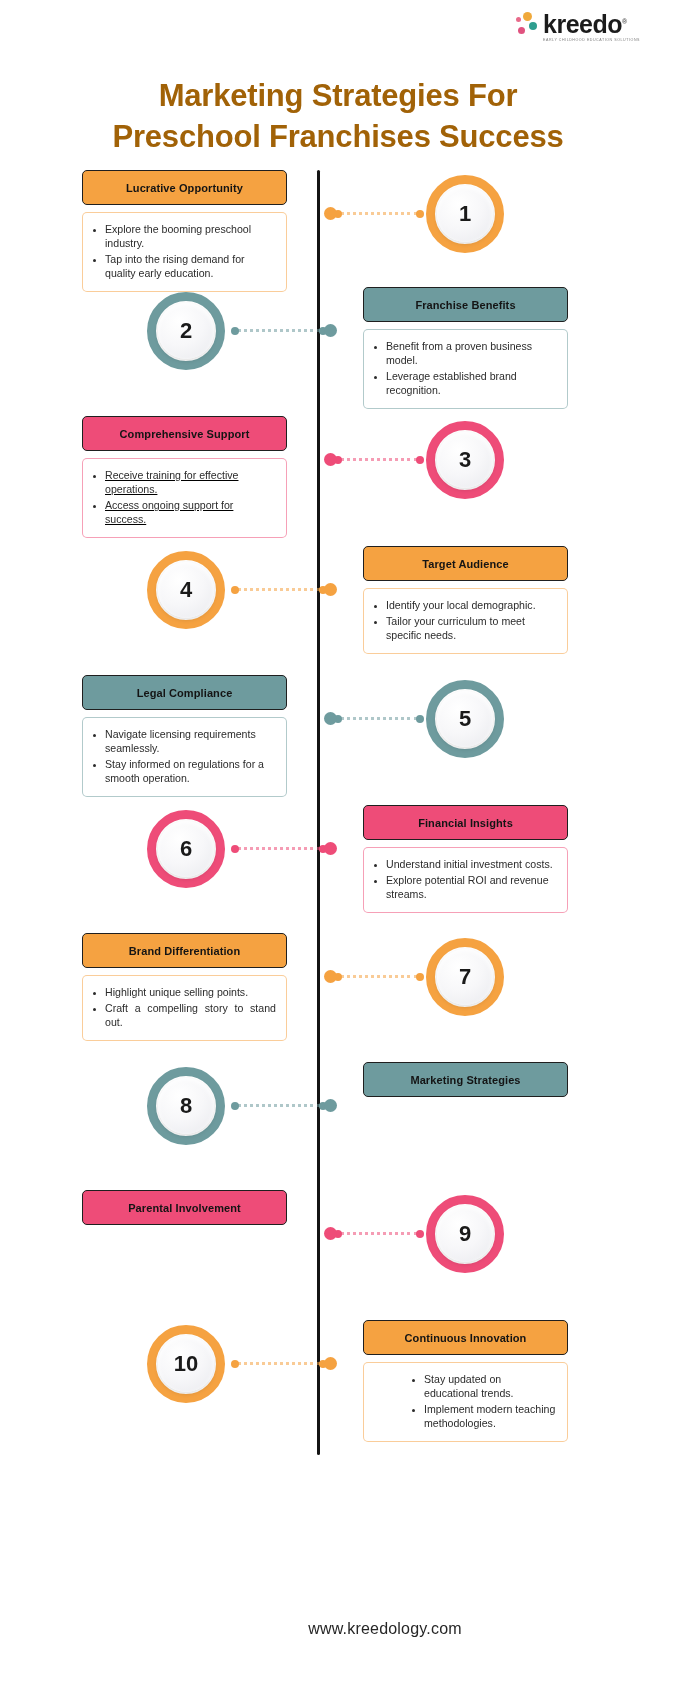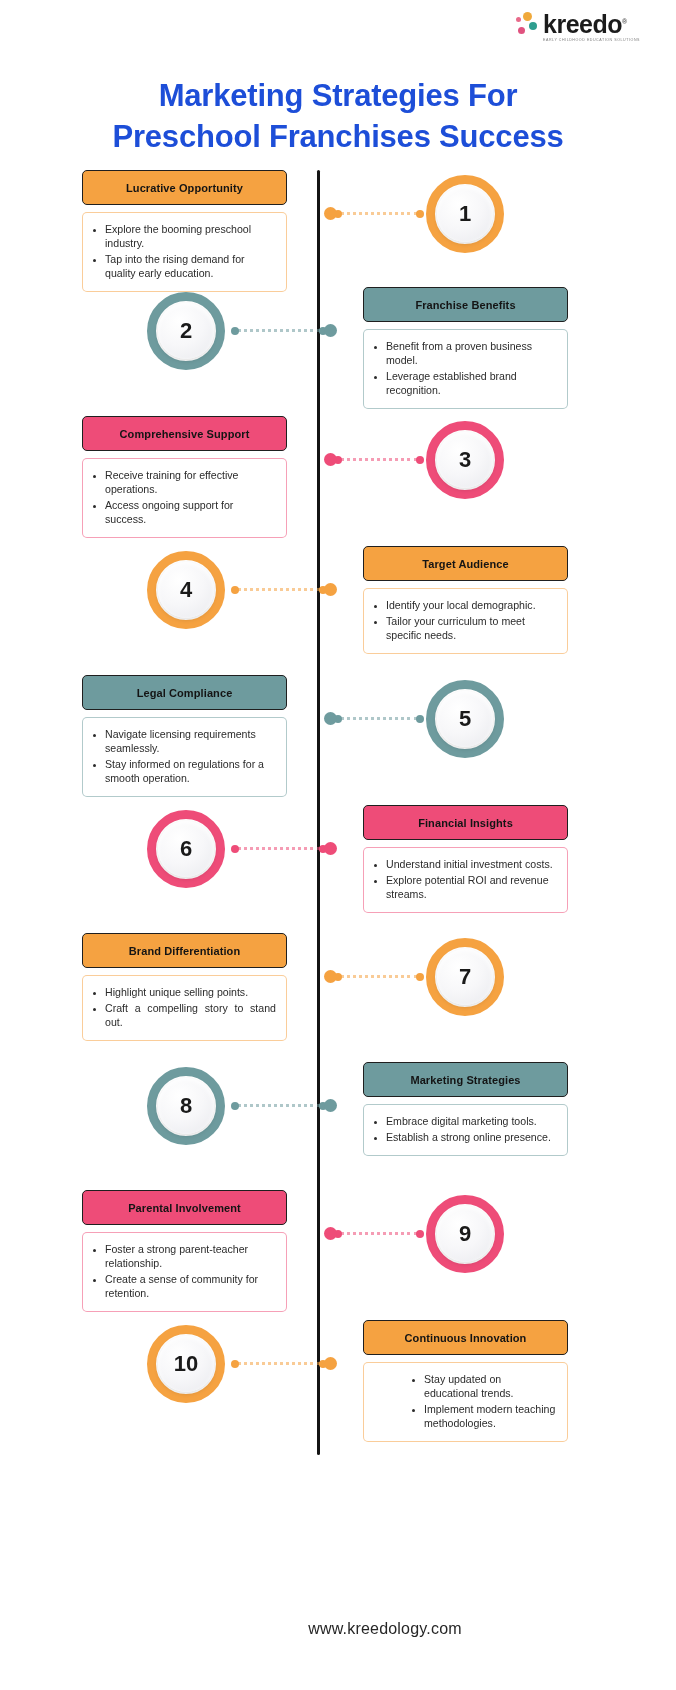--- a/index.html
+++ b/index.html
@@ -21,21 +21,21 @@
   .d-pink{width:7px;height:7px;background:#E0527F;left:2px;top:15px;}
   .d-small{width:5px;height:5px;background:#E86A8A;left:0px;top:5px;}
   .logo-text{display:flex;flex-direction:column;line-height:1;}
   .logo-word{font-size:25px;font-weight:600;letter-spacing:-0.5px;color:#1b1b1b;
              font-family:"Liberation Sans",sans-serif;position:relative;}
   .logo-reg{font-size:7px;vertical-align:super;color:#555;}
   .logo-tag{font-size:3.6px;letter-spacing:0.55px;color:#7a7a7a;margin-top:2px;white-space:nowrap;}
 
   
   .title{position:absolute;top:55px;left:0;width:676px;text-align:center;
-         font-size:31px;font-weight:bold;color:#1d4ed8;line-height:1.32;
+         font-size:31px;font-weight:bold;color:#a16207;line-height:1.32;
          letter-spacing:-0.2px;}
 
   
   .spine{position:absolute;left:317px;top:170px;width:3px;height:1285px;background:#141414;border-radius:2px;}
 
   
   .row{position:absolute;left:12px;width:676px;height:130px;}
   .card{position:absolute;width:205px;}
   .card.left{left:70px;}
   .card.right{left:351px;}
@@ -143,21 +143,21 @@
         <div class="conn" style="color: rgb(110, 155, 158); top: 42px; left: 219px; width: 96px;">
           <span class="dot a"></span>
           <span class="line"></span>
           <span class="dot b"></span>
         </div>
         <div class="hub" style="background: rgb(110, 155, 158); left: 312px; top: 37px;"></div>
       </div>
       <div class="row" style="top: 416px;">
         <div class="card left">
           <div class="card-head" style="background: rgb(238, 76, 120);">Comprehensive Support</div>
-          <div class="card-body" style="border-color: rgba(238, 76, 120, 0.533);">
+          <div class="card-body" style="border-color: rgba(238, 76, 120, 0.533); text-decoration: underline;">
             <ul>
               <li>Receive training for effective operations.</li>
               <li>Access ongoing support for success.</li>
             </ul>
           </div>
         </div>
         <div class="badge right" style="top: 5px; border: 9px solid rgb(238, 76, 120);">
           <div class="inner">3</div>
         </div>
         <div class="conn" style="color: rgb(238, 76, 120); top: 42px; left: 322px; width: 90px;">
@@ -243,46 +243,34 @@
         <div class="conn" style="color: rgb(245, 162, 65); top: 42px; left: 322px; width: 90px;">
           <span class="dot a"></span>
           <span class="line"></span>
           <span class="dot b"></span>
         </div>
         <div class="hub" style="background: rgb(245, 162, 65); left: 312px; top: 37px;"></div>
       </div>
       <div class="row" style="top: 1062px; padding-left: 40px;">
         <div class="card right">
           <div class="card-head" style="background: rgb(110, 155, 158);">Marketing Strategies</div>
-          <div class="card-body" style="border-color: rgba(110, 155, 158, 0.533);">
-            <ul>
-              <li>Embrace digital marketing tools.</li>
-              <li>Establish a strong online presence.</li>
-            </ul>
-          </div>
         </div>
         <div class="badge left" style="top: 5px; border: 9px solid rgb(110, 155, 158);">
           <div class="inner">8</div>
         </div>
         <div class="conn" style="color: rgb(110, 155, 158); top: 42px; left: 219px; width: 96px;">
           <span class="dot a"></span>
           <span class="line"></span>
           <span class="dot b"></span>
         </div>
         <div class="hub" style="background: rgb(110, 155, 158); left: 312px; top: 37px;"></div>
       </div>
       <div class="row" style="top: 1190px;">
         <div class="card left">
           <div class="card-head" style="background: rgb(238, 76, 120);">Parental Involvement</div>
-          <div class="card-body" style="border-color: rgba(238, 76, 120, 0.533);">
-            <ul>
-              <li>Foster a strong parent-teacher relationship.</li>
-              <li>Create a sense of community for retention.</li>
-            </ul>
-          </div>
         </div>
         <div class="badge right" style="top: 5px; border: 9px solid rgb(238, 76, 120);">
           <div class="inner">9</div>
         </div>
         <div class="conn" style="color: rgb(238, 76, 120); top: 42px; left: 322px; width: 90px;">
           <span class="dot a"></span>
           <span class="line"></span>
           <span class="dot b"></span>
         </div>
         <div class="hub" style="background: rgb(238, 76, 120); left: 312px; top: 37px;"></div>

